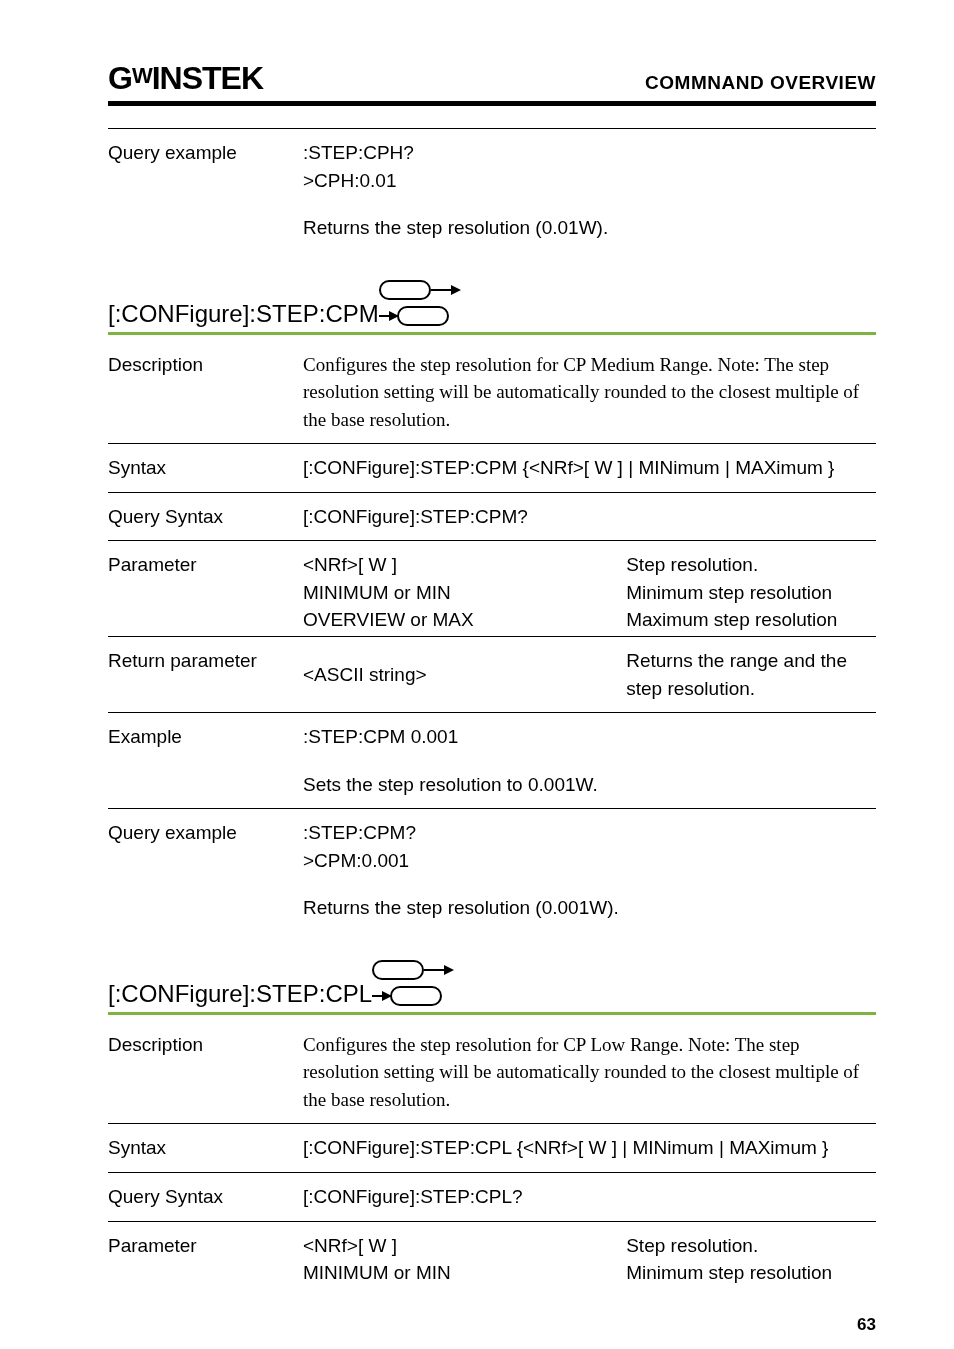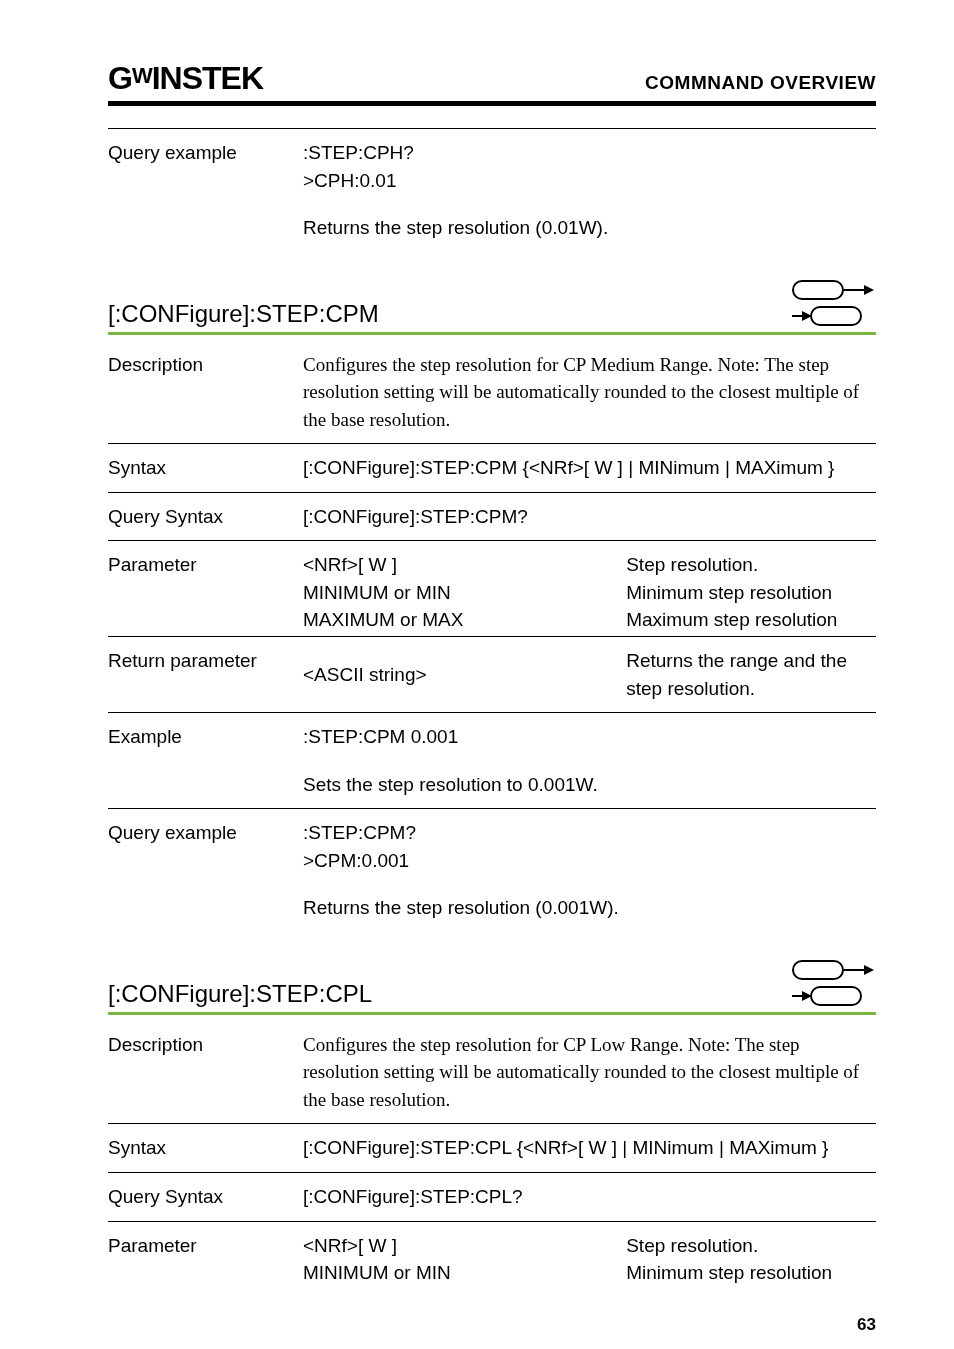--- a/index.html
+++ b/index.html
@@ -59,21 +59,21 @@
   }
   .thin-rule-row { border-top: 1px solid #000; }
   .param-sub {
     display: flex;
     align-items: center;
   }
   .param-sub .left { width: 57%; font-family: Arial, Helvetica, sans-serif;}
   .param-sub .right { width: 43%; font-family: Arial, Helvetica, sans-serif;}
   .section-title-row {
     display: flex;
-    justify-content: space-between;
+    justify-content: flex-start;
     align-items: flex-end;
     border-bottom: 3px solid #7cb342;
     padding-bottom: 4px;
     margin-top: 28px;
     margin-bottom: 6px;
   }
   .section-title {
     font-family: Arial, Helvetica, sans-serif;
     font-size: 24px;
     font-weight: normal;
@@ -195,21 +195,21 @@
     <td style="border-top:1px solid #000;padding-bottom:2px;">
       <div class="param-sub">
         <div class="left">&lt;NRf&gt;[ W ]</div>
         <div class="right">Step resolution.</div>
       </div>
       <div class="param-sub">
         <div class="left">MINIMUM or MIN</div>
         <div class="right">Minimum step resolution</div>
       </div>
       <div class="param-sub">
-        <div class="left">MAXIMUM or MAX</div>
+        <div class="left">OVERVIEW or MAX</div>
         <div class="right">Maximum step resolution</div>
       </div>
     </td>
   </tr>
   <tr>
     <td class="label" style="border-top:1px solid #000;margin-left:12px;">
       <span>Return parameter</span>
     </td>
     <td style="border-top:1px solid #000;">
       <div class="param-sub">

